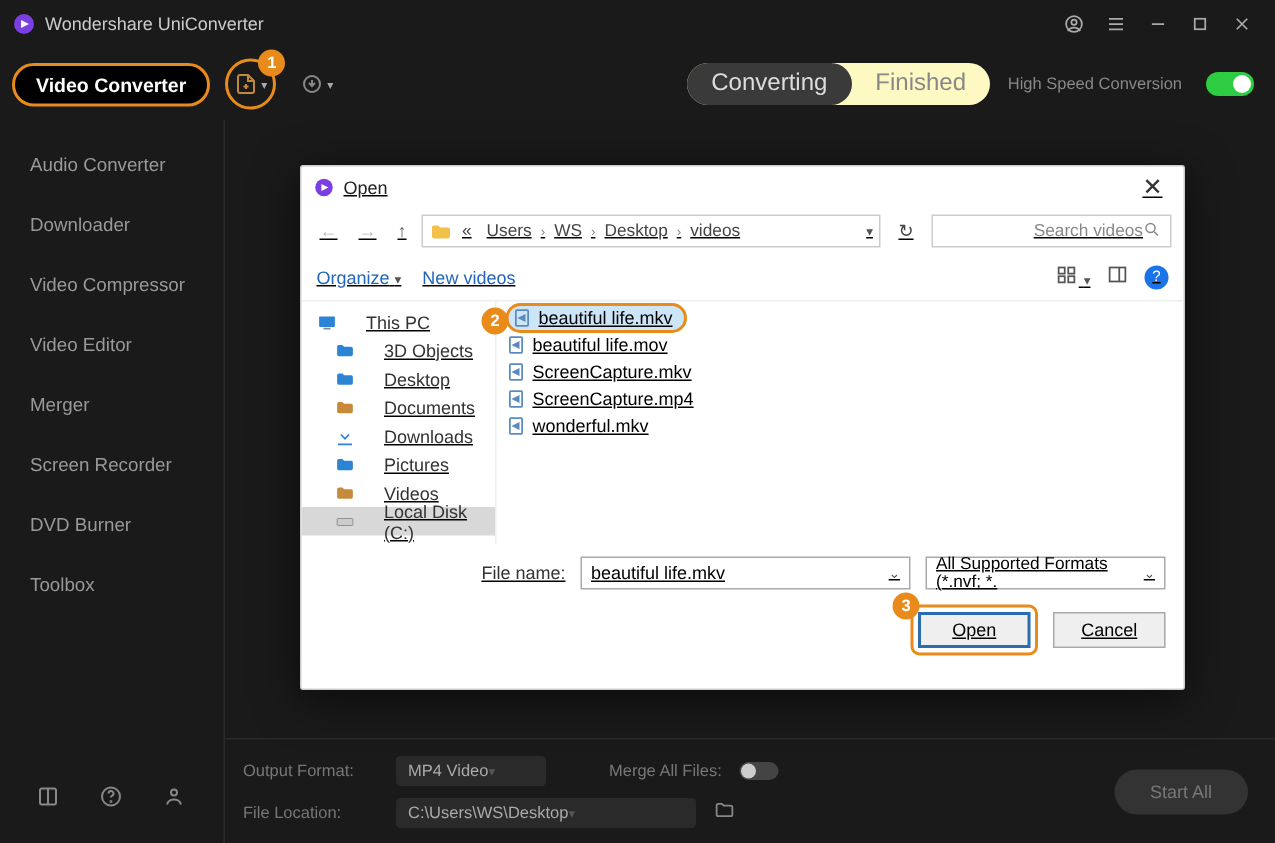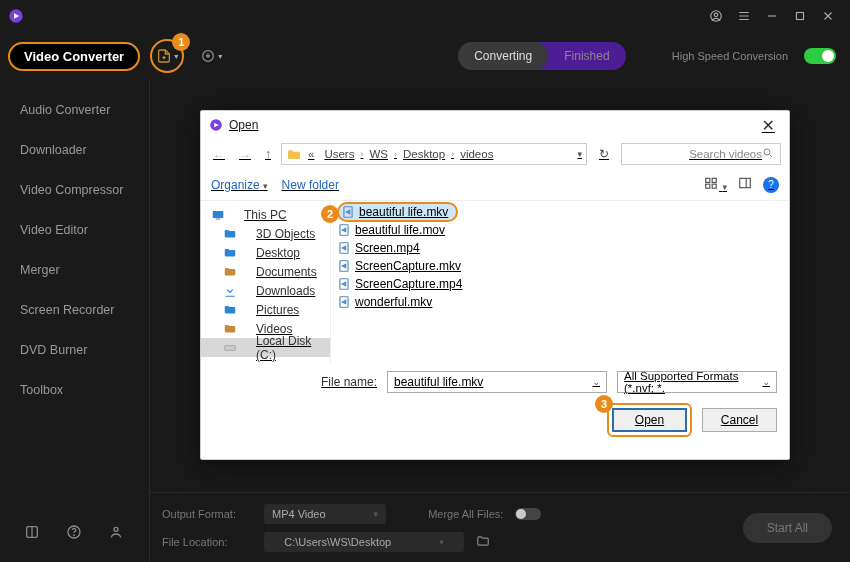--- a/index.html
+++ b/index.html
@@ -12,36 +12,36 @@
   .titcon { width: 28px; height: 28px; display: flex; align-items: center; justify-content: center; color: #aaa; }
   .titcon svg { width: 14px; height: 14px; }
 
   .topbar { height: 48px; display: flex; align-items: center; padding: 0 8px; gap: 10px; }
   .active-mode { border: 2px solid #e88b1b; background: #000; color: #fff; font-weight: 700; font-size: 13px; border-radius: 18px; padding: 5px 14px; }
   .icon-btn { width: 34px; height: 34px; border-radius: 18px; border: 1px solid #444; display: flex; align-items: center; justify-content: center; color: #aaa; position: relative; }
   .icon-btn svg { width: 16px; height: 16px; }
   .icon-btn.outlined { border: 2px solid #e88b1b; }
   .chev { font-size: 8px; margin-left: 2px; }
   .callout { position: absolute; top: -8px; right: -8px; width: 18px; height: 18px; border-radius: 50%; background: #e88b1b; color: #fff; font-size: 11px; font-weight: 700; display: flex; align-items: center; justify-content: center; }
-  .tab-pill { margin-left: 220px; background: #4c1d95; border-radius: 16px; height: 28px; display: flex; align-items: center; font-size: 12px; color: #888; }
+  .tab-pill { margin-left: 220px; background: #fef9c3; border-radius: 16px; height: 28px; display: flex; align-items: center; font-size: 16px; color: #888; }
   .tab-pill span { padding: 0 16px; height: 100%; display: flex; align-items: center; border-radius: 16px; }
   .tab-pill span.active { background: #3a3a3a; color: #ddd; }
   .hsc { margin-left: auto; color: #888; font-size: 11px; margin-right: 6px; }
   .toggle { width: 32px; height: 16px; background: #2ecc40; border-radius: 8px; position: relative; margin-right: 6px; }
   .toggle .knob { position: absolute; right: 2px; top: 2px; width: 12px; height: 12px; background: #fff; border-radius: 50%; }
 
   .app-body { display: flex; height: calc(100% - 32px - 48px); }
   .sidebar { width: 150px; border-right: 1px solid #2a2a2a; padding: 10px 0; }
   .side-item { color: #999; font-size: 12.5px; padding: 13px 20px; }
 
   .main { flex: 1; display: flex; flex-direction: column; position: relative; }
   .main-content { flex: 1; }
   .footer { border-top: 1px solid #2a2a2a; height: 70px; padding: 8px 12px; display: flex; flex-direction: column; justify-content: center; gap: 8px; font-size: 11px; color: #777; position: relative; }
   .footer .row { display: flex; align-items: center; gap: 12px; }
-  .footer .sel { background: #2a2a2a; color: #aaa; height: 20px; padding: 0 8px; display: flex; align-items: center; border-radius: 3px; min-width: 100px; justify-content: center; font-size: 11px; gap: 48px; }
+  .footer .sel { background: #2a2a2a; color: #aaa; height: 20px; padding: 0 8px; display: flex; align-items: center; border-radius: 3px; min-width: 100px; justify-content: flex-start; font-size: 11px; }
   .toggle-sm { width: 26px; height: 12px; background: #444; border-radius: 6px; position: relative; }
   .toggle-sm .knob { position: absolute; left: 1px; top: 1px; width: 10px; height: 10px; background: #ccc; border-radius: 50%; }
   .start-all { position: absolute; right: 18px; top: 50%; transform: translateY(-50%); background: #333; color: #777; padding: 8px 24px; border-radius: 18px; font-size: 12px; }
 
   .bottom-icons { position: absolute; left: 24px; bottom: 18px; display: flex; gap: 26px; color: #777; }
   .bottom-icons svg { width: 16px; height: 16px; }
 
   
   .dialog {
     position: absolute; left: 200px; top: 110px; width: 590px; height: 350px;
@@ -93,20 +93,21 @@
 </head>
 <body>
 
 <div class="titlebar">
   <span class="logo">
     <svg viewBox="0 0 24 24">
         <circle cx="12" cy="12" r="10" fill="#7a3fe0"></circle>
         <path d="M9 8 L17 12 L9 16 Z" fill="#fff"></path>
       </svg>
   </span>
+  <span>Wondershare UniConverter</span>
   <span class="spacer"></span>
   <span class="titcon">
       <svg viewBox="0 0 24 24" fill="none" stroke="#aaa" stroke-width="2">
         <circle cx="12" cy="12" r="9"></circle>
         <circle cx="12" cy="10" r="3"></circle>
         <path d="M5 20c1.5-3 5-4 7-4s5.5 1 7 4"></path>
       </svg>
     </span>
   <span class="titcon">
       <svg viewBox="0 0 24 24" stroke="#aaa" stroke-width="2">
@@ -260,21 +261,21 @@
       <span>Search videos</span>
       <span><svg width="12" height="12" viewBox="0 0 24 24" fill="none" stroke="#888" stroke-width="2">
             <circle cx="10" cy="10" r="6"></circle>
             <path d="M20 20l-5-5"></path>
           </svg></span>
     </div>
   </div>
 
   <div class="dlg-toolbar">
     <span><span>Organize</span> <span class="chev-down">▾</span></span>
-    <span>New folder</span>
+    <span>New videos</span>
     <div class="right">
       <span><svg width="16" height="14" viewBox="0 0 24 24" fill="none" stroke="#555" stroke-width="2">
             <rect x="3" y="4" width="7" height="7"></rect>
             <rect x="14" y="4" width="7" height="7"></rect>
             <rect x="3" y="14" width="7" height="7"></rect>
             <rect x="14" y="14" width="7" height="7"></rect>
           </svg> <span class="chev-down">▾</span></span>
       <span><svg width="16" height="14" viewBox="0 0 24 24" fill="none" stroke="#555" stroke-width="2">
             <rect x="3" y="4" width="18" height="16"></rect>
             <path d="M14 4v16"></path>
@@ -351,27 +352,20 @@
               <rect x="5" y="3" width="14" height="18" rx="1"></rect>
               <path d="M9 12l6-3v6z" fill="#5a8bbf"></path>
             </svg></span>
           <span>beautiful life.mov</span>
         </div>
         <div class="file">
           <span class="ficon"><svg viewBox="0 0 24 24" fill="none" stroke="#5a8bbf" stroke-width="2">
               <rect x="5" y="3" width="14" height="18" rx="1"></rect>
               <path d="M9 12l6-3v6z" fill="#5a8bbf"></path>
             </svg></span>
-          <span>Screen.mp4</span>
-        </div>
-        <div class="file">
-          <span class="ficon"><svg viewBox="0 0 24 24" fill="none" stroke="#5a8bbf" stroke-width="2">
-              <rect x="5" y="3" width="14" height="18" rx="1"></rect>
-              <path d="M9 12l6-3v6z" fill="#5a8bbf"></path>
-            </svg></span>
           <span>ScreenCapture.mkv</span>
         </div>
         <div class="file">
           <span class="ficon"><svg viewBox="0 0 24 24" fill="none" stroke="#5a8bbf" stroke-width="2">
               <rect x="5" y="3" width="14" height="18" rx="1"></rect>
               <path d="M9 12l6-3v6z" fill="#5a8bbf"></path>
             </svg></span>
           <span>ScreenCapture.mp4</span>
         </div>
         <div class="file">

